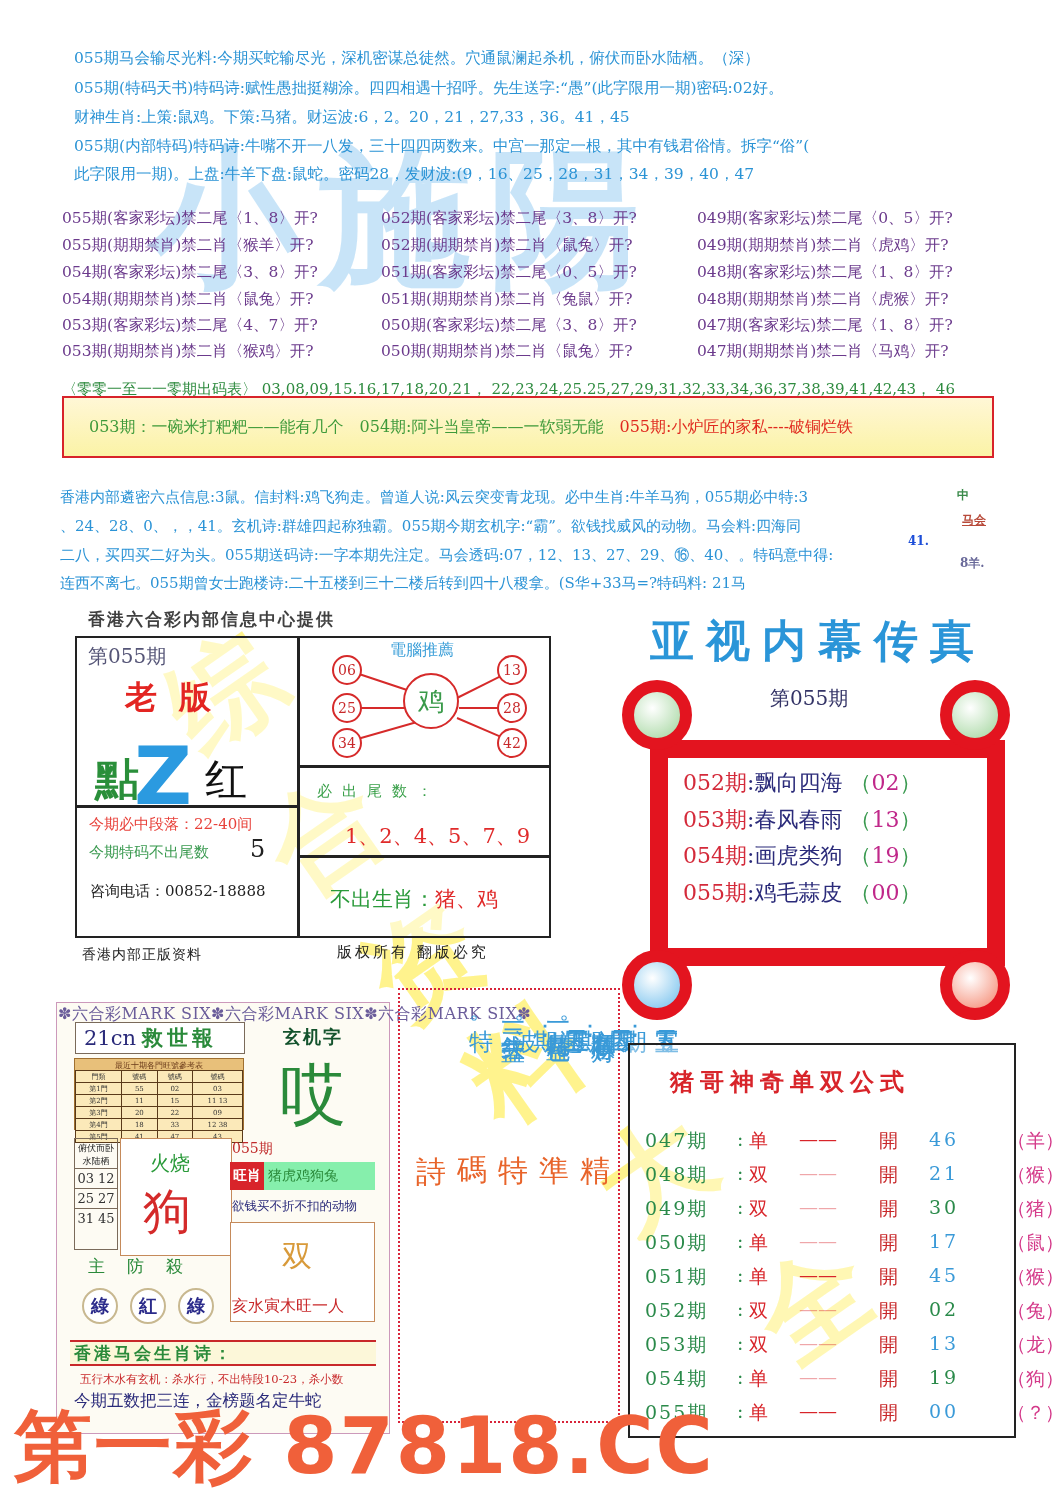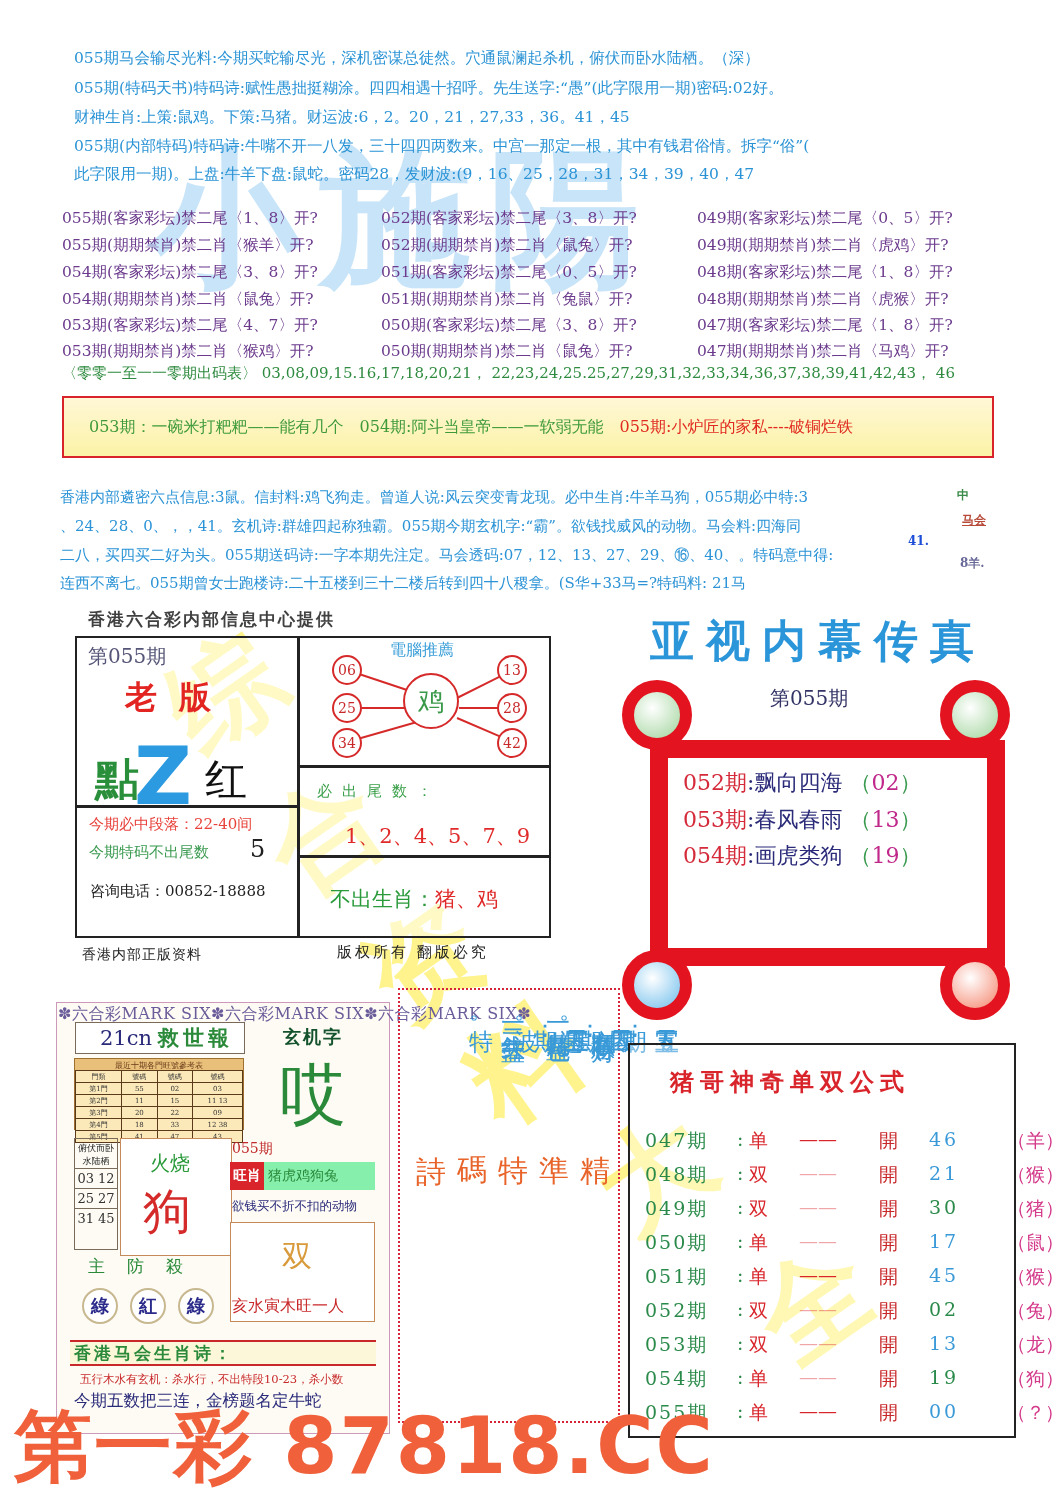--- a/index.html
+++ b/index.html
@@ -14,21 +14,21 @@
     color: #bfe0f7; letter-spacing: 20px; z-index: 0; font-family: "DejaVu Sans", sans-serif;
     opacity: 0.85;
   }
   .wm-yellow {
     position: absolute; color: #fff27a; font-size: 110px; font-weight: bold; z-index: 1;
     font-family: "DejaVu Sans", sans-serif; opacity: 0.85; transform: rotate(-35deg);
   }
   .content { position: relative; z-index: 2; }
   .topline { position: absolute; left: 74px; font-size: 15.5px; color: #2a93d5; white-space: nowrap; }
   .grid-row { position: absolute; font-size: 15.5px; color: #6b3a8c; white-space: nowrap; }
-  .codes-line { position: absolute; left: 62px; top: 364px; font-size: 15px; color: #2e8b3f; white-space: nowrap; }
+  .codes-line { position: absolute; left: 62px; top: 380px; font-size: 15px; color: #2e8b3f; white-space: nowrap; }
   .banner {
     position: absolute; left: 62px; top: 396px; width: 932px; height: 62px;
     border: 2px solid #d8232a; background: linear-gradient(#fff7d6, #fbf3a6);
     display: flex; align-items: center; padding-left: 25px; font-size: 16px; gap: 16px;
   }
   .banner .g { color: #3f9a3a; }
   .banner .r { color: #e02a1f; }
   .info-line { position: absolute; left: 60px; font-size: 15px; color: #2b93d6; white-space: nowrap; }
   .side-frag { position: absolute; font-size: 12px; font-weight: bold; }
 
@@ -63,21 +63,21 @@
   .corner { position: absolute; width: 70px; height: 70px; border-radius: 50%; border: 12px solid #e3141f; }
   .fax-list { position: absolute; left: 683px; top: 765px; font-size: 22px; line-height: 36.5px; }
   .fax-list .r { color: #d42a3a; }
   .fax-list .b { color: #2b2b7a; }
   .fax-list .g { color: #3a9a50; }
   .fax-list .p { color: #c0288a; }
 
   
   .paper { position: absolute; left: 56px; top: 1002px; width: 334px; height: 432px; background: #fdfbf3; border: 1px solid #c9b; }
   .paper-top { position: absolute; left: 58px; top: 1004px; font-size: 16px; color: #6a5c9a; white-space: nowrap; letter-spacing: 0.5px; }
-  .p-title { position: absolute; left: 75px; top: 1022px; width: 170px; height: 32px; border: 1.5px solid #7a6a5a; background: #fff; font-size: 21px; display: flex; align-items: center; padding-left: 24px; gap: 6px; }
+  .p-title { position: absolute; left: 75px; top: 1022px; width: 170px; height: 32px; border: 1.5px solid #7a6a5a; background: #fff; font-size: 21px; display: flex; align-items: center; padding-left: 8px; gap: 6px; }
   .p-title .n { color: #2a2a7a; }
   .p-title .s { color: #2a8a3a; font-weight: bold; letter-spacing: 4px; }
   .mini-table { position: absolute; left: 74px; top: 1058px; width: 170px; height: 72px; background: #e8c07a; border: 1px solid #a07030; font-size: 7px; }
   .mini-table table { border-collapse: collapse; width: 100%; margin-top: 11px; }
   .mini-table td { border: 1px solid #5a3a1a; background: #fbe9b9; text-align: center; height: 12px; color: #333; font-size: 7px; }
   .xuan-title { position: absolute; left: 283px; top: 1025px; font-size: 18px; color: #14532d; font-weight: bold; letter-spacing: 2px; }
   .xuan-char { position: absolute; left: 280px; top: 1050px; font-size: 66px; color: #2a8a3a; }
   .ll-box { position: absolute; left: 74px; top: 1138px; width: 44px; height: 112px; border: 1.5px solid #7a6a5a; font-size: 13px; color: #333; text-align: center; }
   .ll-box .hd { font-size: 9px; padding-top: 3px; color: #222; }
   .ll-box .row { border-top: 1px solid #7a6a5a; padding: 2px 0; }
@@ -225,20 +225,21 @@
   <div class="fax-issue">第055期</div>
   <div class="fax-frame"></div>
   <div class="corner" style="left:622px;top:680px;background:radial-gradient(circle at 40% 35%, #ffffff, #9fd49a);"></div>
   <div class="corner" style="left:940px;top:680px;background:radial-gradient(circle at 40% 35%, #ffffff, #9fd49a);"></div>
   <div class="corner" style="left:622px;top:950px;background:radial-gradient(circle at 40% 35%, #ffffff, #6dbdec);"></div>
   <div class="corner" style="left:940px;top:950px;background:radial-gradient(circle at 40% 35%, #ffffff, #f4836a);"></div>
   <div class="fax-list">
     <div><span class="r">052期</span><span class="b">:</span><span class="b">飘向四海</span> <span class="g">（</span><span class="p">02</span><span class="g">）</span></div>
     <div><span class="r">053期</span><span class="b">:</span><span class="b">春风春雨</span> <span class="g">（</span><span class="p">13</span><span class="g">）</span></div>
     <div><span class="r">054期</span><span class="b">:</span><span class="b">画虎类狗</span> <span class="g">（</span><span class="p">19</span><span class="g">）</span></div>
+    <div><span class="r">055期</span><span class="b">:</span><span class="b">鸡毛蒜皮</span> <span class="g">（</span><span class="p">00</span><span class="g">）</span></div>
   </div>
 
   <div class="paper"></div>
   <div class="paper-top">✽六合彩MARK SIX✽六合彩MARK SIX✽六合彩MARK SIX✽</div>
   <div class="p-title">
     <span class="n">21cn</span>
     <span class="s">救世報</span>
   </div>
   <div class="mini-table">
     <div style="position:absolute;left:0;top:1px;width:100%;text-align:center;color:#6a3a1a;font-size:8px;">最近十期各門旺號參考表</div>

